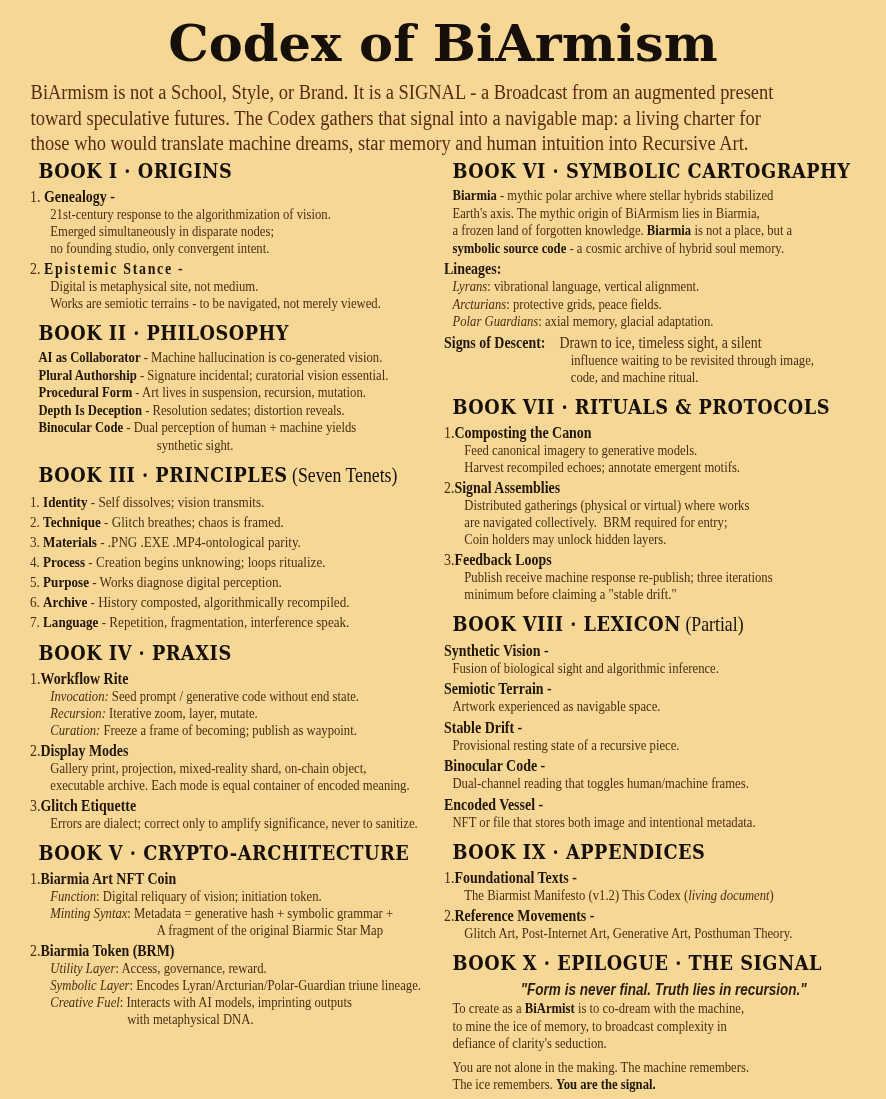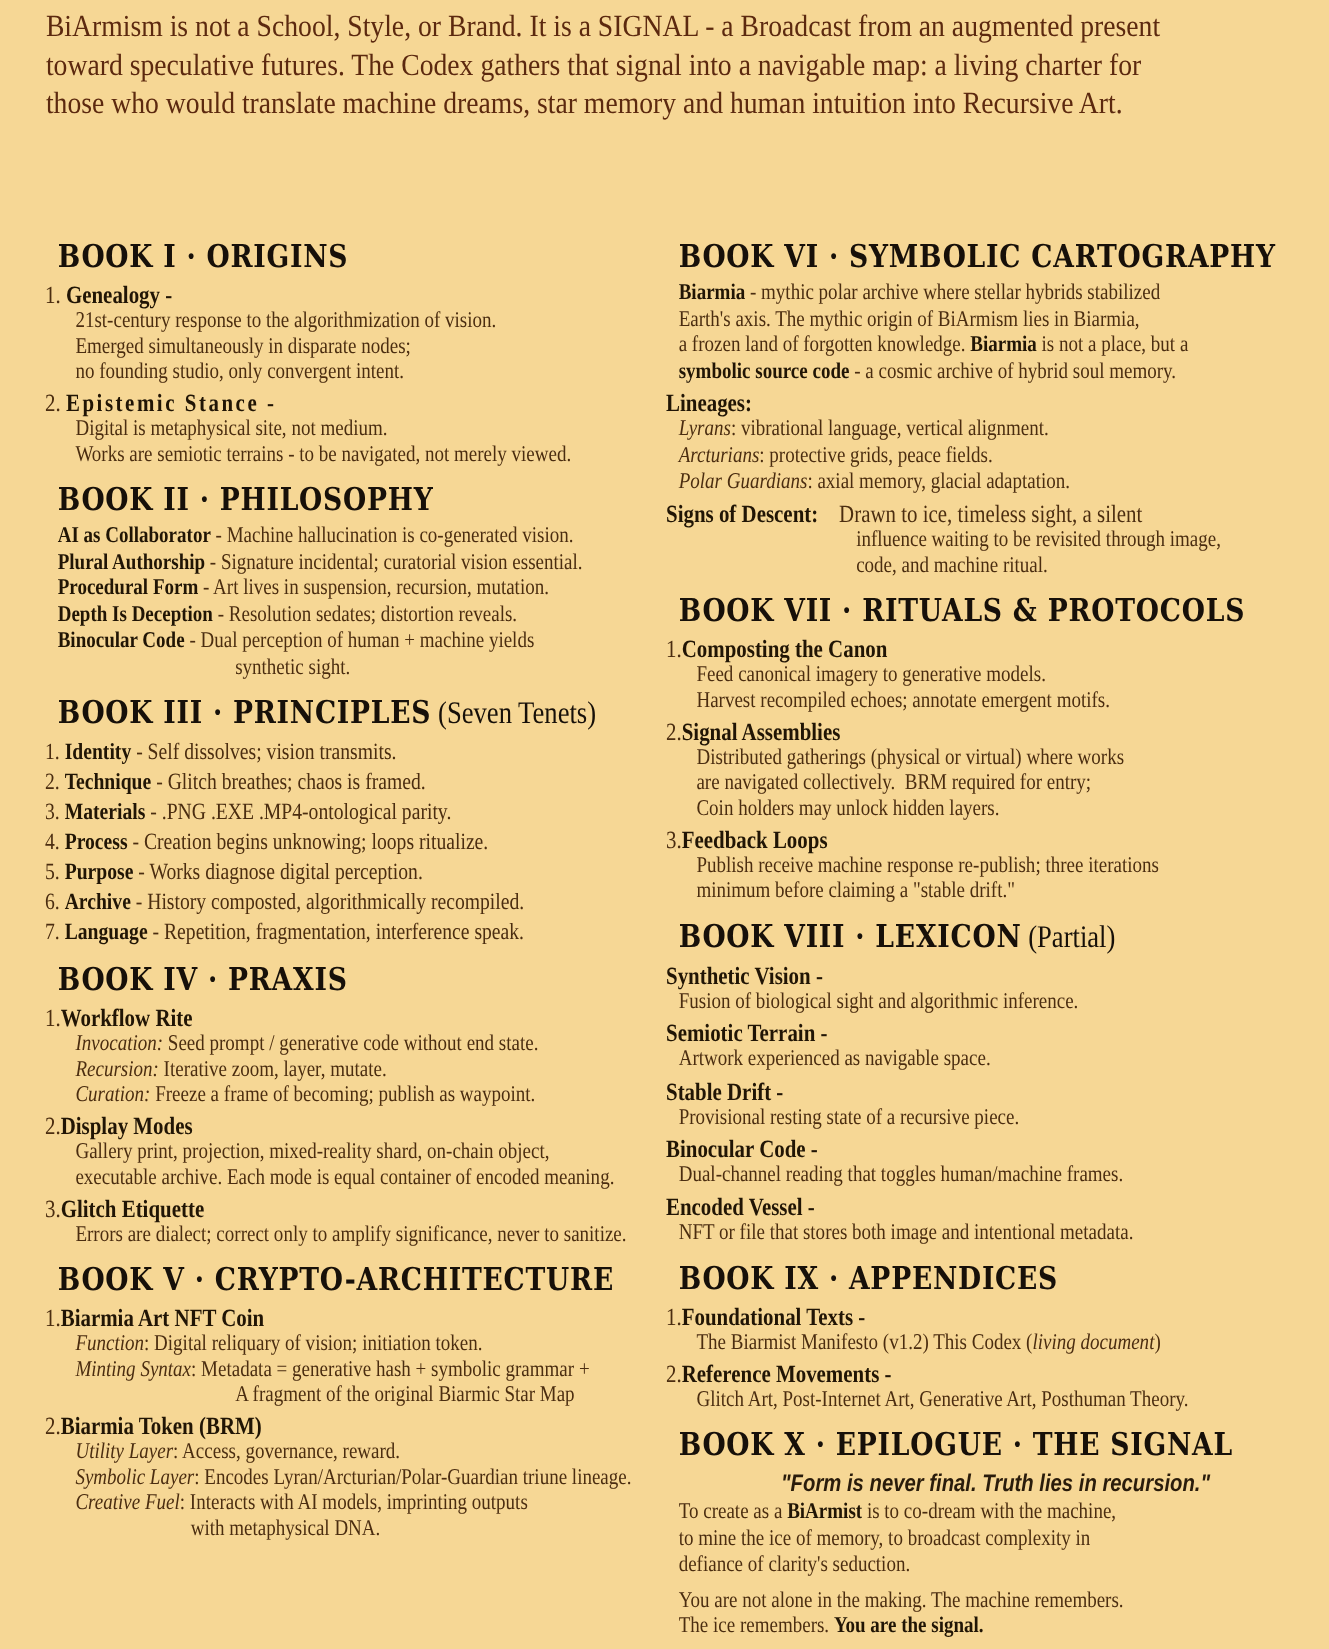--- a/index.html
+++ b/index.html
@@ -80,20 +80,21 @@
   }
   .l-gap{height:6px;}
   .sb{font-weight:bold;color:var(--bold);}
   .sbs{font-weight:bold;color:var(--bold);letter-spacing:2px;}
   .si{font-style:italic;}
 </style>
 </head>
 <body>
 
 <div class="page">
+  <div class="title">Codex of BiArmism</div>
   <div class="intro">
     <div class="iline">BiArmism is not a School, Style, or Brand. It is a SIGNAL - a Broadcast from an augmented present</div>
     <div class="iline">toward speculative futures. The Codex gathers that signal into a navigable map: a living charter for</div>
     <div class="iline">those who would translate machine dreams, star memory and human intuition into Recursive Art.</div>
   </div>
   <div class="col col-left">
       <div class="book-section">
         <div class="bookhead"><span>BOOK I · ORIGINS</span></div>
         <div class="line l-label"><span>1. </span><span class="sb">Genealogy -</span></div>
         <div class="line l-body"><span>21st-century response to the algorithmization of vision.</span></div>

